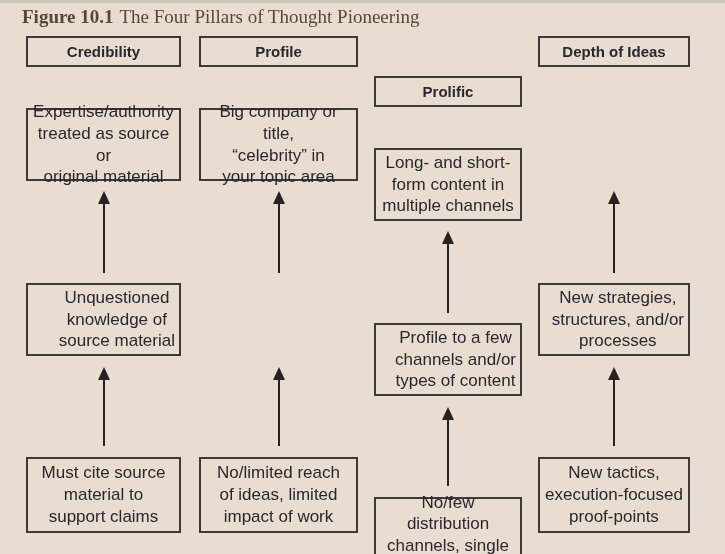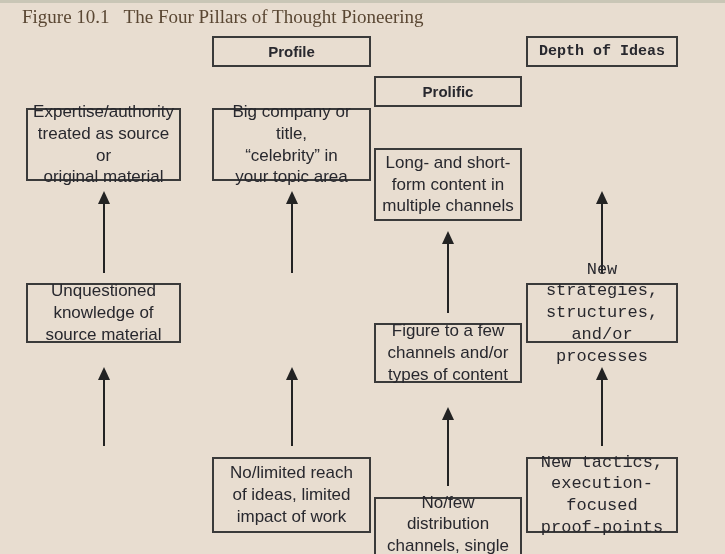--- a/index.html
+++ b/index.html
@@ -22,37 +22,37 @@
   .top-bar{
     position:absolute;top:0;left:0;right:0;height:3px;
     background:var(--top-bar);
   }
   .title{
     position:absolute;top:6px;left:22px;
     font-family:"Liberation Serif",serif;
     font-size:19px;color:var(--title-text);
     white-space:nowrap;
   }
-  .fig-label{font-weight:normal;margin-right:14px;}
+  .fig-label{font-weight:bold;margin-right:6px;}
   .col{position:absolute;top:0;height:100%;}
   .col-1{left:26px;width:155px;}
-  .col-2{left:212px;width:159px;}
+  .col-2{left:199px;width:159px;}
   .col-3{left:374px;width:148px;margin-top:40px;}
-  .col-4{left:526px;width:152px;font-family:Liberation Mono, monospace;}
+  .col-4{left:538px;width:152px;}
   .box{
     position:absolute;left:0;right:0;
     border:2px solid var(--box-border);
     display:flex;align-items:center;justify-content:center;
     text-align:center;
     color:var(--box-text);
     background:var(--background);
   }
   .box.header{top:36px;height:31px;font-weight:bold;font-size:15px;}
   .box.row-top{top:108px;height:73px;}
-  .box.row-mid{top:283px;height:60px;}
+  .box.row-mid{top:283px;height:73px;justify-content:flex-end;}
   .box.row-bottom{top:457px;height:76px;}
   .box-text{
     font-size:17px;line-height:1.28;
     white-space:pre-line;
     padding:2px 4px;
   }
   .arrow{
     position:absolute;left:50%;transform:translateX(-50%);
     display:flex;flex-direction:column;align-items:center;
     width:14px;
@@ -74,38 +74,46 @@
 <body>
 
 <div class="page">
   <div class="top-bar"></div>
 
   <div class="title">
     <span class="fig-label">Figure 10.1</span><span class="fig-text">The Four Pillars of Thought Pioneering</span>
   </div>
 
   <div class="col col-1">
+    <div class="box header">
+      <span class="header-label">Credibility</span>
+    </div>
     <div class="box row-top">
       <span class="box-text">Expertise/authority
 treated as source or
 original material</span>
     </div>
     <div class="arrow a1">
         <div class="head"></div>
         <div class="shaft"></div>
       </div>
     <div class="box row-mid">
       <span class="box-text">Unquestioned
 knowledge of
 source material</span>
     </div>
     <div class="arrow a2">
         <div class="head"></div>
         <div class="shaft"></div>
       </div>
+    <div class="box row-bottom">
+      <span class="box-text">Must cite source
+material to
+support claims</span>
+    </div>
   </div>
 
   <div class="col col-2">
     <div class="box header">
       <span class="header-label">Profile</span>
     </div>
     <div class="box row-top">
       <span class="box-text">Big company or title,
 “celebrity” in
 your topic area</span>
@@ -132,21 +140,21 @@
     <div class="box row-top">
       <span class="box-text">Long- and short-
 form content in
 multiple channels</span>
     </div>
     <div class="arrow a1">
         <div class="head"></div>
         <div class="shaft"></div>
       </div>
     <div class="box row-mid">
-      <span class="box-text">Figure to a few
+      <span class="box-text">Profile to a few
 channels and/or
 types of content</span>
     </div>
     <div class="arrow a2">
         <div class="head"></div>
         <div class="shaft"></div>
       </div>
     <div class="box row-bottom">
       <span class="box-text">No/few distribution
 channels, single

